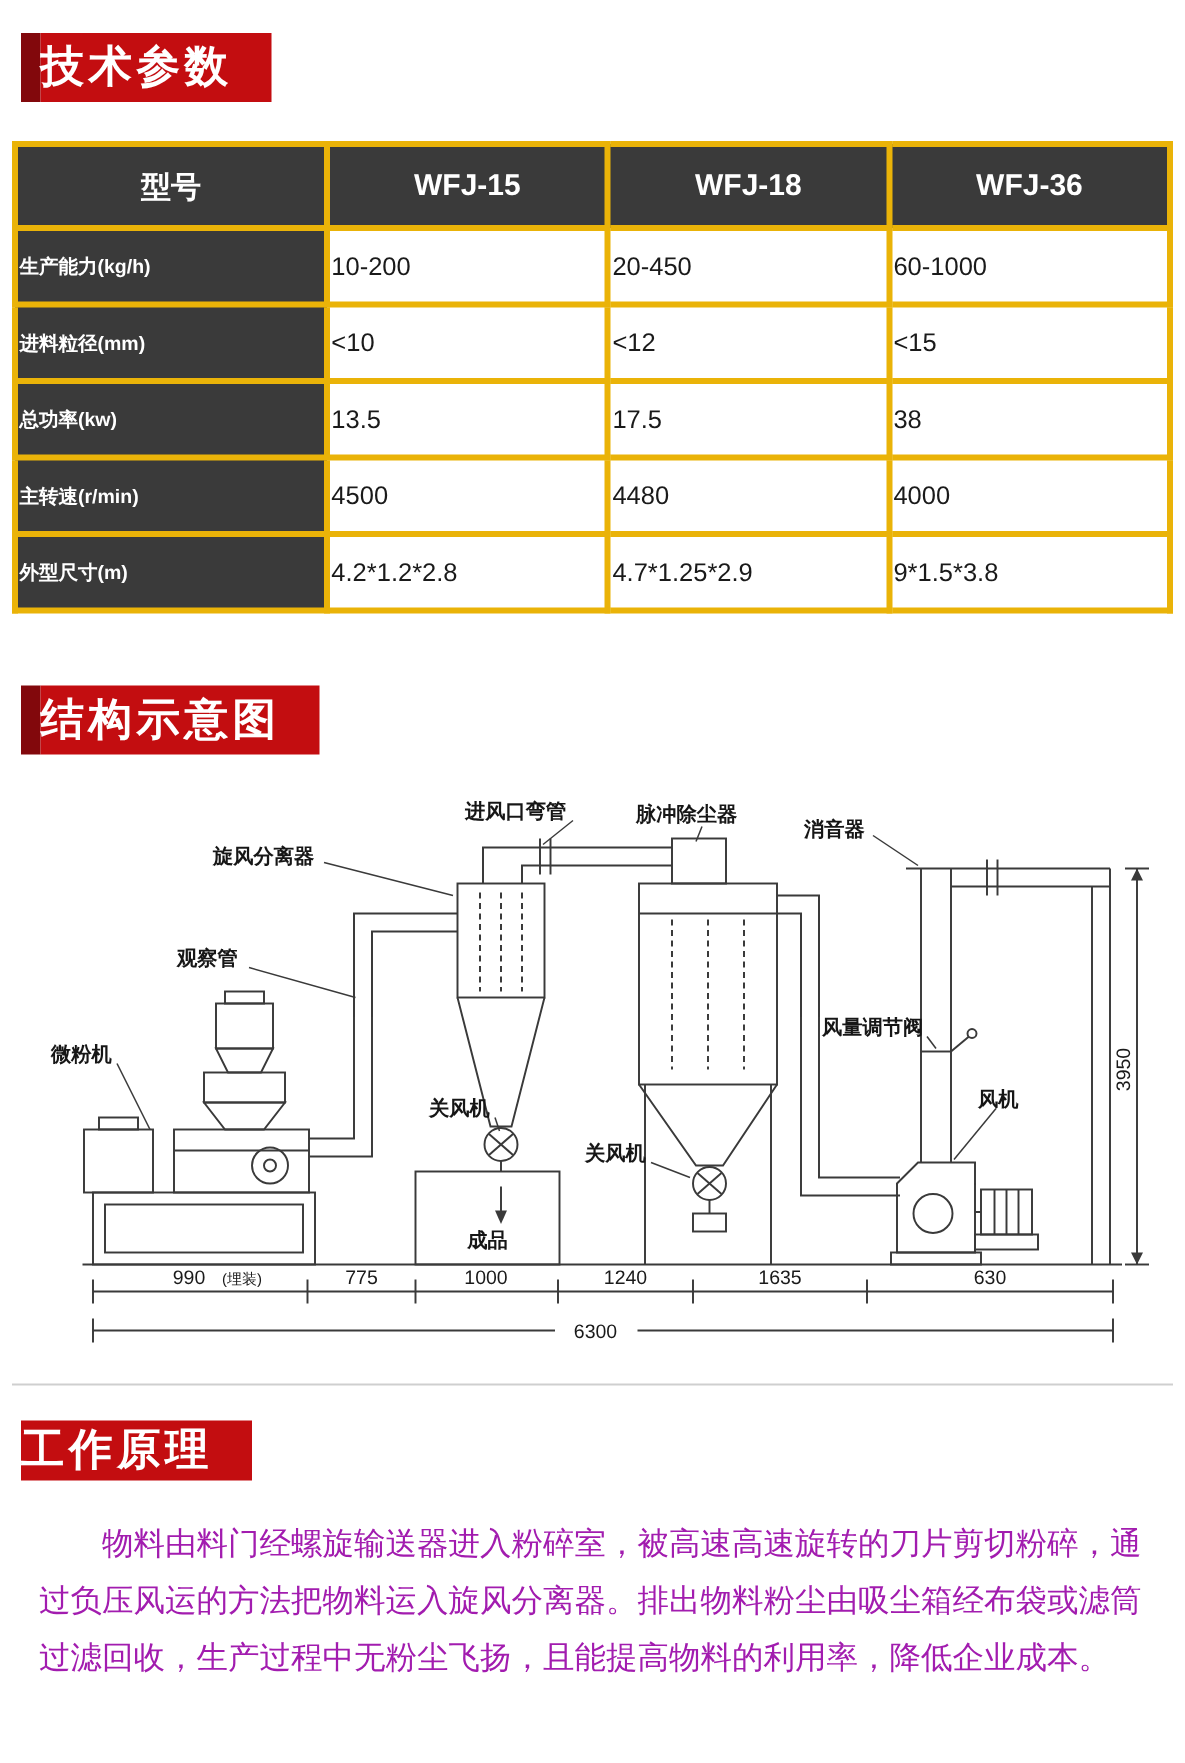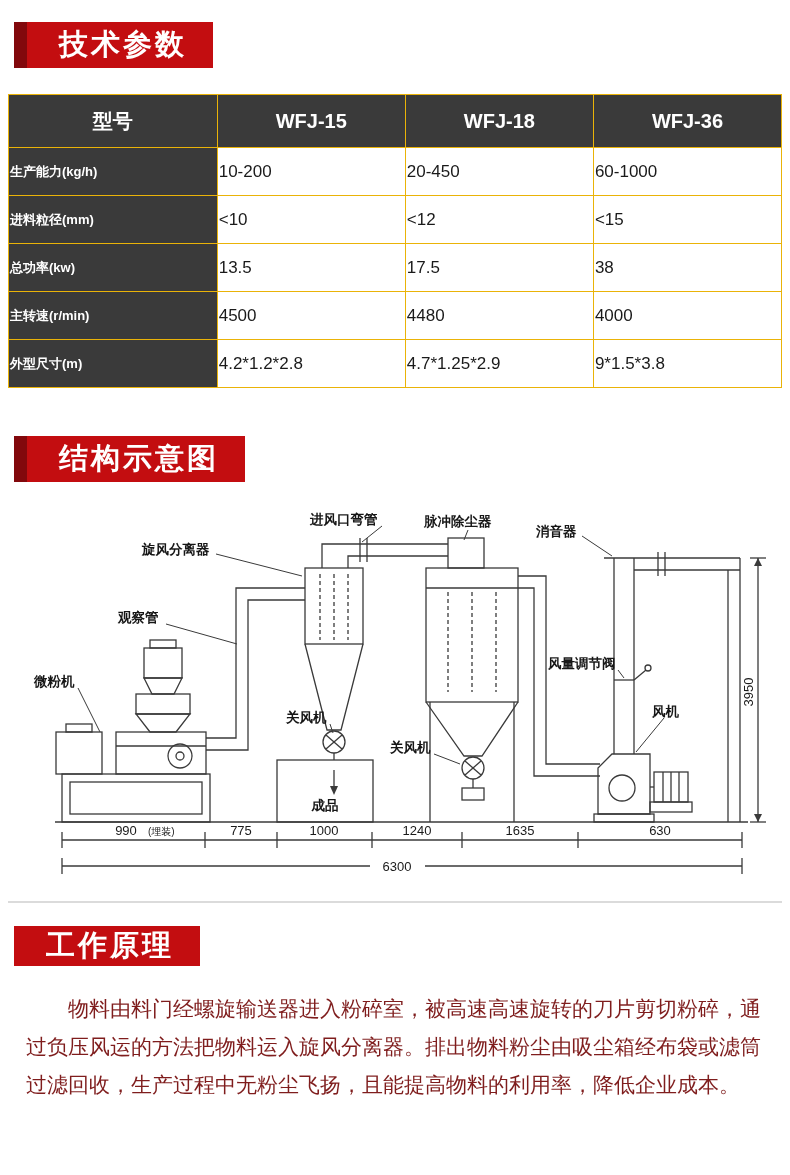--- a/index.html
+++ b/index.html
@@ -1,37 +1,37 @@
 <!DOCTYPE html>
 <html><head>
 <meta charset="utf-8">
 <style>
   html,body{margin:0;padding:0;background:#fff;}
   body{width:790px;font-family:"Liberation Sans","DejaVu Sans",sans-serif;color:#111;}
 
   .section-header{display:flex;width:max-content;height:46px;margin:22px 0 0 14px;}
   .section-header .accent{width:13px;background:#82080c;}
   .section-header .bar{background:#c30d10;color:#fff;font-size:29px;font-weight:600;
-      letter-spacing:3px;display:flex;align-items:center;padding:0 26px 0 32px;}
+      letter-spacing:3px;display:flex;align-items:center;padding:0 26px 0 0;}
 
   table.spec{width:774px;margin:26px 8px 0 8px;border-collapse:collapse;table-layout:fixed;}
   table.spec col.c0{width:27%;}
-  table.spec th,table.spec td{border:1px solid #eab308;vertical-align:middle;margin-left:48px;}
+  table.spec th,table.spec td{border:4px solid #eab308;vertical-align:middle;margin-left:48px;}
   table.spec thead th{background:#3a3a3a;color:#fff;font-size:20px;font-weight:bold;height:50px;}
   table.spec td{height:45px;font-size:17px;color:#1a1a1a;background:#fff;}
   table.spec td.rl{background:#3a3a3a;color:#fff;font-weight:bold;font-size:13px;}
 
   .diagram-wrap{margin-top:10px;}
   svg{display:block;}
   .dtxt{font-size:13.5px;font-weight:bold;fill:#161616;}
   .dim{font-size:13px;fill:#1a1a1a;font-weight:normal;}
   .dim-small{font-size:10px;fill:#1a1a1a;}
 
   .principle-text{margin:18px 26px 30px 26px;font-size:21px;line-height:1.82;
-      text-indent:2em;color:#7f1d1d;}
+      text-indent:2em;color:#a21caf;}
 </style>
 </head>
 <body>
 
 <div class="section-header">
   <div class="accent"></div>
   <div class="bar">技术参数</div>
 </div>
 
 <table class="spec">

